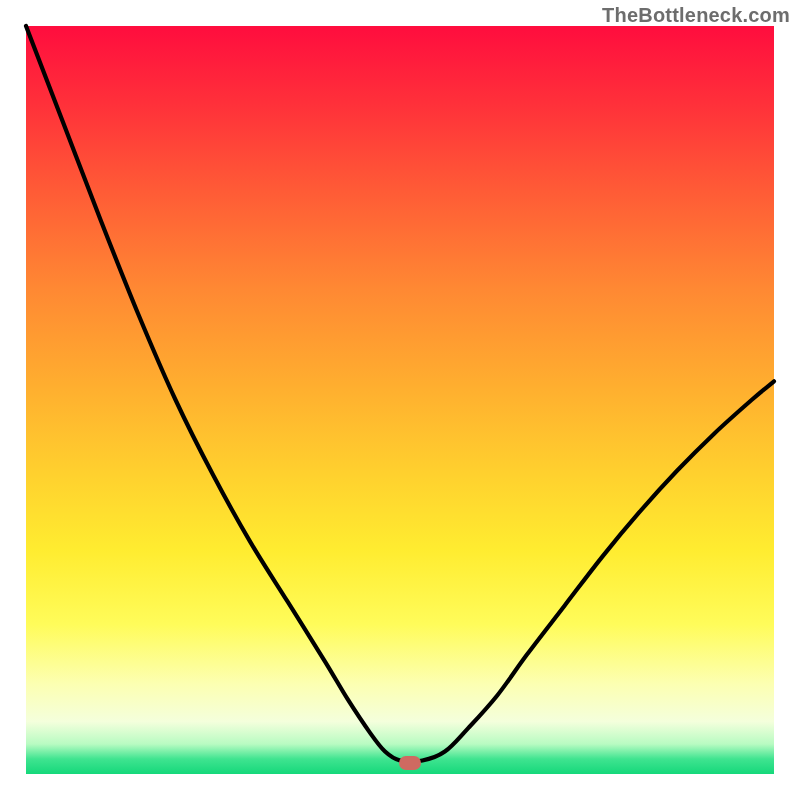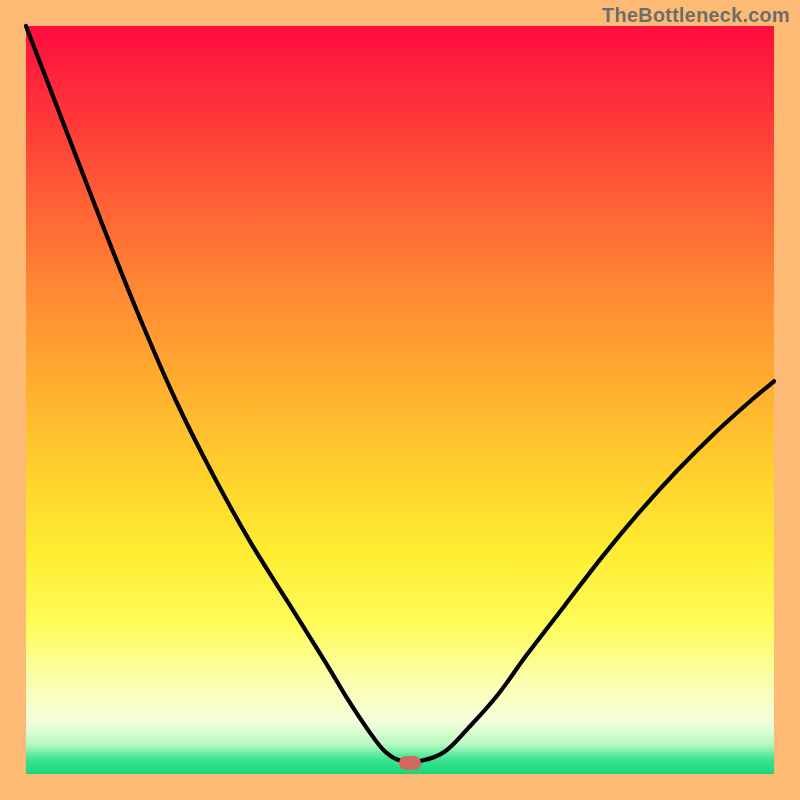--- a/index.html
+++ b/index.html
@@ -8,21 +8,21 @@
     width: 800px;
     height: 800px;
     background: #000;
     overflow: hidden;
     font-family: Arial, Helvetica, sans-serif;
   }
   .frame {
     position: relative;
     width: 800px;
     height: 800px;
-    background: #fdba74;
+    background: #ffffff;
   }
   .plot-area {
     position: absolute;
     left: 26px;
     top: 26px;
     width: 748px;
     height: 748px;
     
     background: linear-gradient(
       to bottom,

